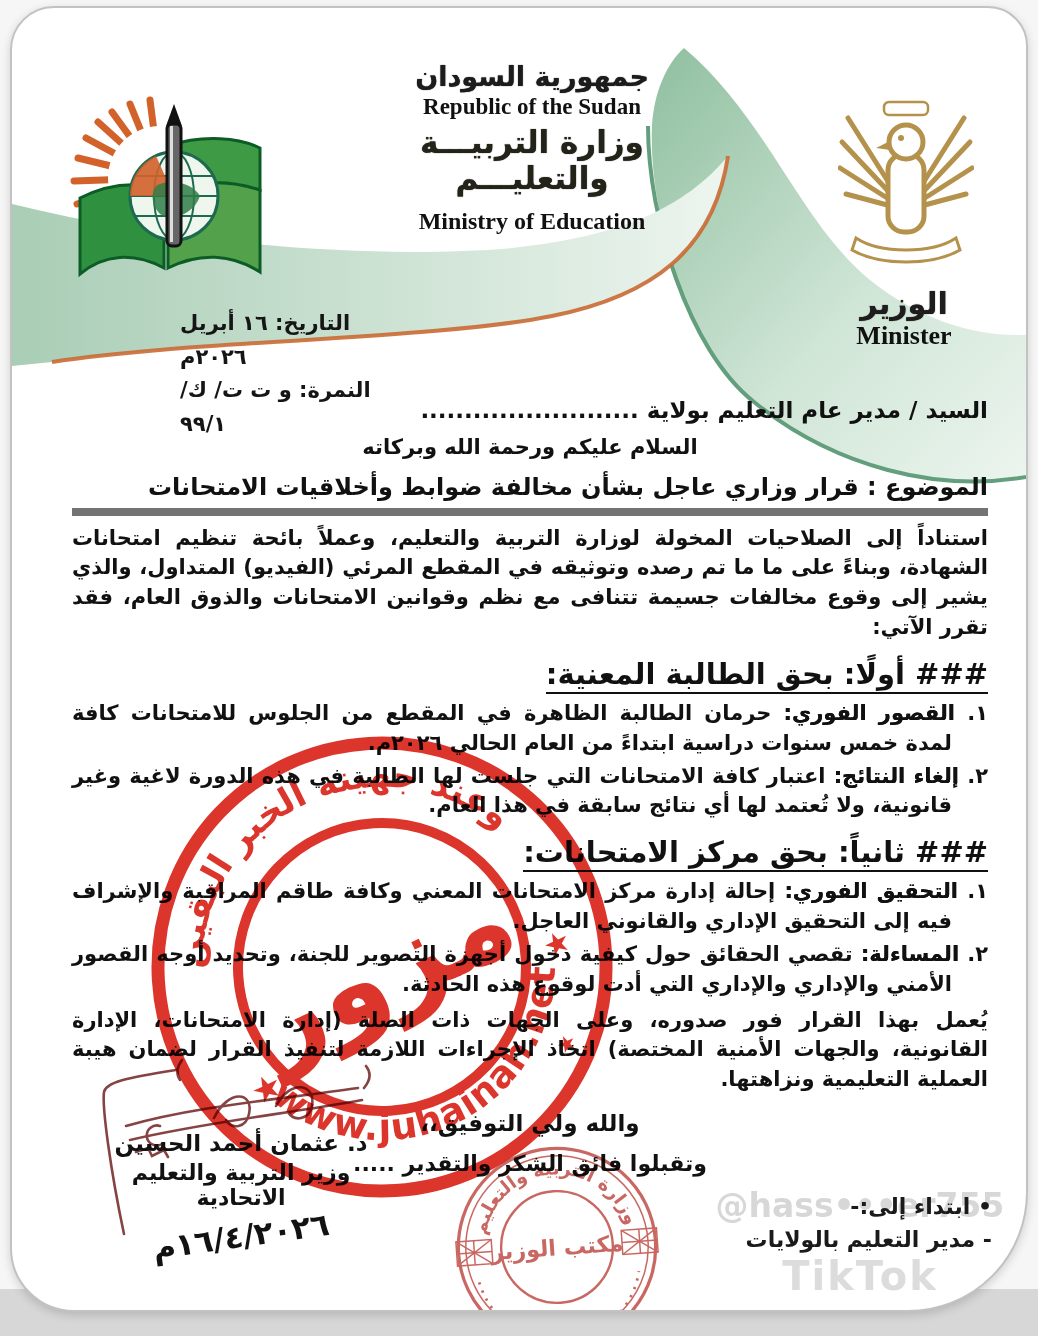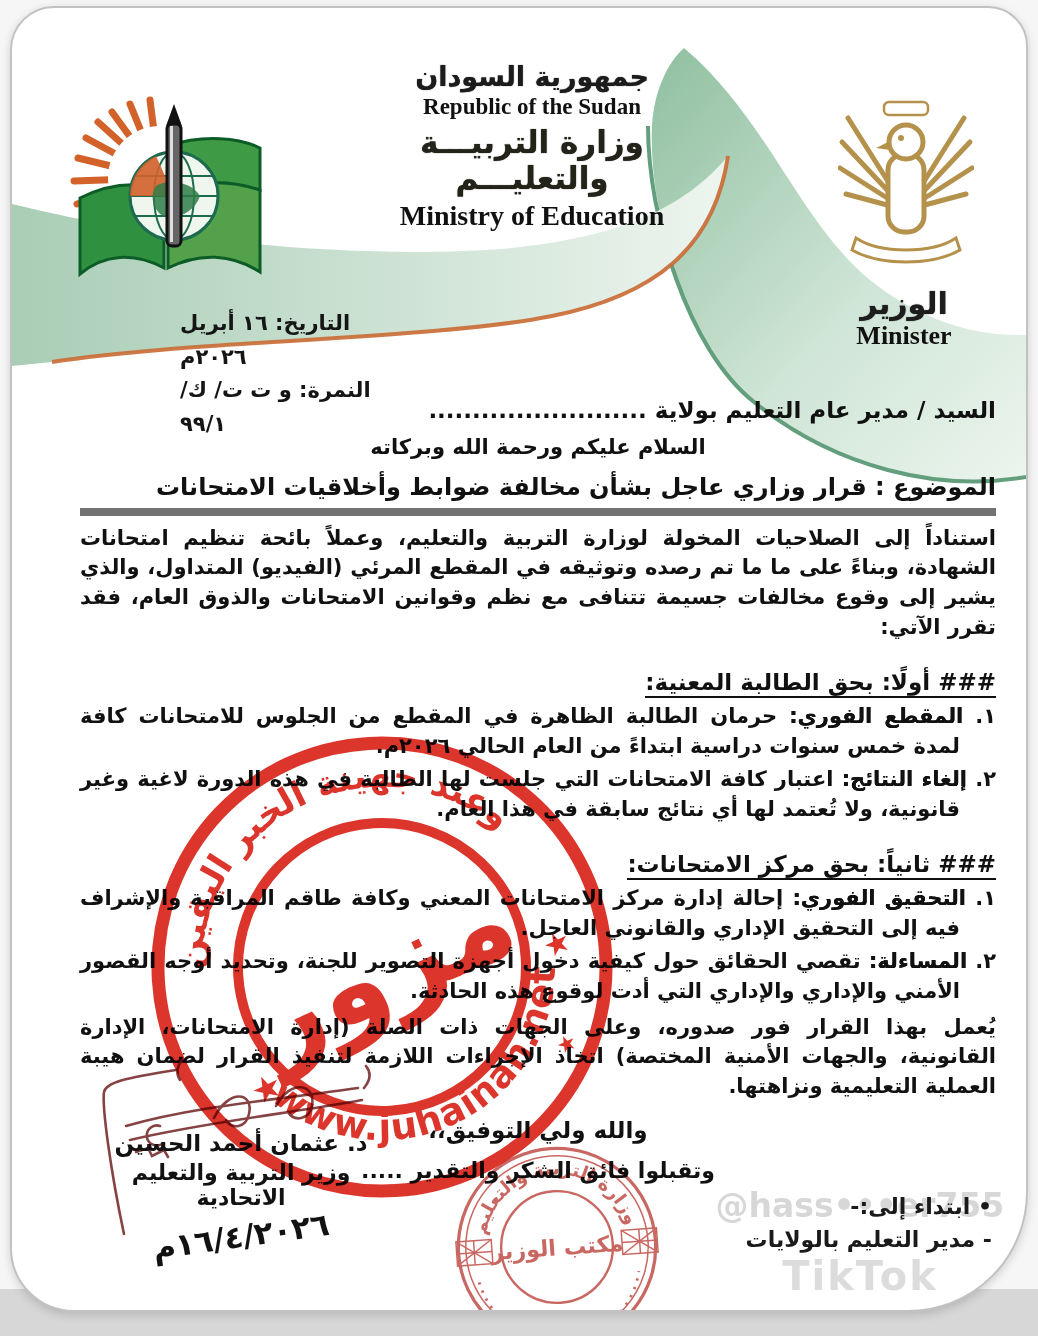--- a/index.html
+++ b/index.html
@@ -9,35 +9,35 @@
     border:2px solid #c2c2c2;border-radius:44px 40px 120px 64px;
     box-shadow:0 3px 10px rgba(0,0,0,.16);overflow:hidden;}
   .abs{position:absolute;}
   
   .hdr-center{left:330px;top:50px;width:380px;text-align:center;color:#111;}
   .bismillah{font-size:13px;font-weight:bold;color:#2b2b2b;letter-spacing:-1px;}
   .calli{font-size:27px;font-weight:bold;color:#1c1c1c;margin-top:3px;
     text-shadow:0 0 1px #1c1c1c;}
   .rep-en{font-family:"Liberation Serif",serif;font-weight:bold;font-size:23px;margin-top:2px;}
   .min-ar{font-size:31px;font-weight:bold;color:#23231a;margin-top:4px;text-shadow:0 0 1px #23231a;}
-  .min-en{font-family:"Liberation Serif",serif;font-weight:bold;font-size:28px;margin-top:4px;}
+  .min-en{font-family:"Liberation Serif",serif;font-weight:bold;font-size:24px;margin-top:12px;}
   .minister-block{left:812px;top:278px;width:160px;text-align:center;z-index:3;}
   .minister-ar{font-size:30px;font-weight:bold;color:#1d1d1d;text-shadow:0 0 1px #1d1d1d;}
   .minister-en{font-family:"Liberation Serif",serif;font-size:26px;font-weight:bold;color:#111;}
   .dateblock{left:168px;top:299px;width:228px;direction:rtl;text-align:left;z-index:3;
     font-size:21px;font-weight:bold;color:#151515;line-height:1.6;}
   
-  .letter{left:68px;top:386px;width:916px;direction:rtl;text-align:right;color:#111;
+  .letter{left:60px;top:386px;width:916px;direction:rtl;text-align:right;color:#111;
     font-size:21px;font-weight:bold;line-height:1.42;z-index:2;}
   .addressee{font-size:23px;}
   .greeting{text-align:center;margin-top:6px;}
   .subject{display:block;font-size:24px;border-bottom:8px solid #737373;
     padding-bottom:3px;margin-top:8px;margin-bottom:8px;}
   .para{text-align:justify;margin:6px 0;}
-  .sec-h{font-size:23px;margin:23px 0 4px 0;}
+  .sec-h{font-size:29px;margin:11px 0 4px 0;}
   .sec-h span{border-bottom:2.5px solid #101010;padding-bottom:1px;}
   .item{margin:3px 0;padding-right:36px;text-indent:-36px;text-align:justify;}
   .lead{text-shadow:0 0 .6px #000;}
   .close1{text-align:center;font-size:23px;margin-top:12px;}
   .close2{text-align:center;font-size:22px;margin-top:8px;}
   
   .sig-block{left:74px;top:1122px;width:310px;text-align:center;direction:rtl;z-index:4;color:#121212;}
   .sig-name{font-size:23px;font-weight:bold;}
   .sig-title{font-size:22px;font-weight:bold;margin-top:4px;}
   .sig-date{font-size:31px;font-weight:bold;margin-top:8px;transform:rotate(-8deg);direction:ltr;}
@@ -143,21 +143,21 @@
 
   <div class="abs letter">
     <div class="addressee">السيد / مدير عام التعليم بولاية .........................</div>
     <div class="greeting">السلام عليكم ورحمة الله وبركاته</div>
     <span class="subject">الموضوع : قرار وزاري عاجل بشأن مخالفة ضوابط وأخلاقيات الامتحانات</span>
     <p class="para">استناداً إلى الصلاحيات المخولة لوزارة التربية والتعليم، وعملاً بائحة تنظيم امتحانات الشهادة، وبناءً على ما ما تم رصده وتوثيقه في المقطع المرئي (الفيديو) المتداول، والذي يشير إلى وقوع مخالفات جسيمة تتنافى مع نظم وقوانين الامتحانات والذوق العام، فقد تقرر الآتي:</p>
 
     <div class="sec-h"><span>### أولًا: بحق الطالبة المعنية:</span></div>
     <p class="item">
       <span>١.</span>
-      <span class="lead">المقطع الفوري:</span>
+      <span class="lead">القصور الفوري:</span>
       <span>حرمان الطالبة الظاهرة في المقطع من الجلوس للامتحانات كافة لمدة خمس سنوات دراسية ابتداءً من العام الحالي ٢٠٢٦م.</span>
     </p>
     <p class="item">
       <span>٢.</span>
       <span class="lead">إلغاء النتائج:</span>
       <span>اعتبار كافة الامتحانات التي جلست لها الطالبة في هذه الدورة لاغية وغير قانونية، ولا تُعتمد لها أي نتائج سابقة في هذا العام.</span>
     </p>
 
     <div class="sec-h"><span>### ثانياً: بحق مركز الامتحانات:</span></div>
     <p class="item">

